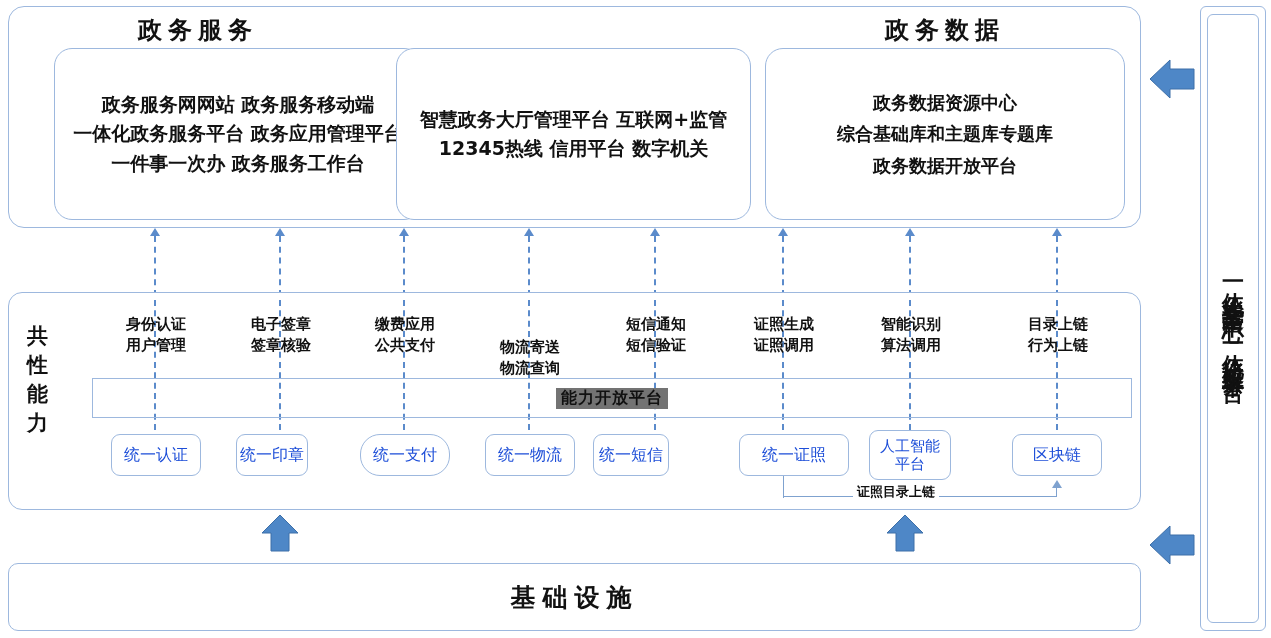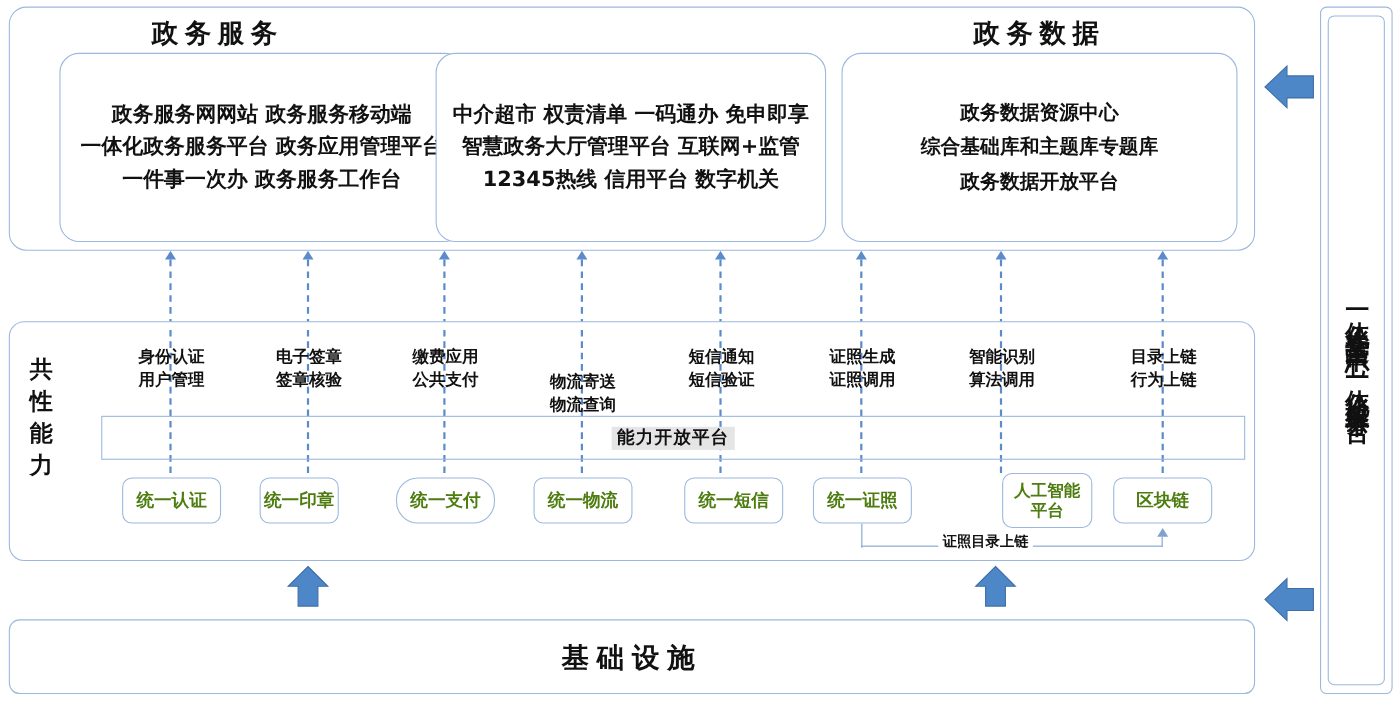--- a/index.html
+++ b/index.html
@@ -102,34 +102,34 @@
     position: absolute;
     left: 92px; top: 378px;
     width: 1040px; height: 40px;
     border: 1.4px solid #9DB8DE;
     background: transparent;
     display: flex; align-items: center; justify-content: center;
   }
   #ability-bar .txt {
     font-size: 16px; font-weight: bold; color: #111111;
     letter-spacing: 1px;
-    background: #e5e5e5;
+    background: #737373;
     padding: 0 5px;
     position: relative; z-index: 5;
   }
 
   .cap-box {
     position: absolute;
     top: 434px;
     height: 42px;
     border: 1.5px solid #9DB8DE;
     border-radius: 9px;
     background: #ffffff;
     display: flex; align-items: center; justify-content: center;
-    font-size: 16px; font-weight: bold; color: #4d7c0f;
+    font-size: 16px; font-weight: normal; color: #1d4ed8;
     white-space: nowrap;
     z-index: 4;
   }
   .cap-box.two-line {
     top: 430px; height: 50px;
     flex-direction: column; justify-content: center;
     font-size: 15px; line-height: 1.2;
   }
 
   
@@ -197,21 +197,20 @@
   <div class="top-title" style="left:18px; width:360px;">政务服务</div>
   <div class="top-title" style="left:765px; width:360px;">政务数据</div>
 
   <div class="top-panel p1" style="left:18px; width:368px;margin-left:36px;">
     <div class="line">政务服务网网站 政务服务移动端</div>
     <div class="line">一体化政务服务平台 政务应用管理平台</div>
     <div class="line">一件事一次办 政务服务工作台</div>
   </div>
 
   <div class="top-panel p2" style="left:396px; width:355px;">
-    <div class="line">中介超市 权责清单 一码通办 免申即享</div>
     <div class="line">智慧政务大厅管理平台 互联网+监管</div>
     <div class="line">12345热线 信用平台 数字机关</div>
   </div>
 
   <div class="top-panel p3" style="left:765px; width:360px;">
     <div class="line">政务数据资源中心</div>
     <div class="line">综合基础库和主题库专题库</div>
     <div class="line">政务数据开放平台</div>
   </div>
 
@@ -284,23 +283,23 @@
   </div>
 
   <div id="ability-bar">
     <span class="txt">能力开放平台</span>
   </div>
 
   <div class="cap-box" style="left:111px; width:90px;">统一认证</div>
   <div class="cap-box" style="left:236px; width:72px;">统一印章</div>
   <div class="cap-box" style="left:360px; width:90px;border-radius:20px;">统一支付</div>
   <div class="cap-box" style="left:485px; width:90px;">统一物流</div>
-  <div class="cap-box" style="left:622px; width:90px;">统一短信</div>
-  <div class="cap-box" style="left:739px; width:90px;">统一证照</div>
-  <div class="cap-box two-line" style="left:911px; width:82px;">
+  <div class="cap-box" style="left:593px; width:76px;">统一短信</div>
+  <div class="cap-box" style="left:739px; width:110px;">统一证照</div>
+  <div class="cap-box two-line" style="left:869px; width:82px;">
     <span>人工智能</span>
     <span>平台</span>
   </div>
   <div class="cap-box" style="left:1012px; width:90px;">区块链</div>
 
   <div class="conn-line" style="left:783px; top:476px; width:1.4px; height:22px;"></div>
   <div class="conn-line" style="left:783px; top:496px; width:274px; height:1.4px;"></div>
   <div class="conn-line" style="left:1056px; top:488px; width:1.4px; height:9px;"></div>
   <div id="conn-up-head" style="left:1052px; top:480px;"></div>
   <div id="conn-label">证照目录上链</div>

